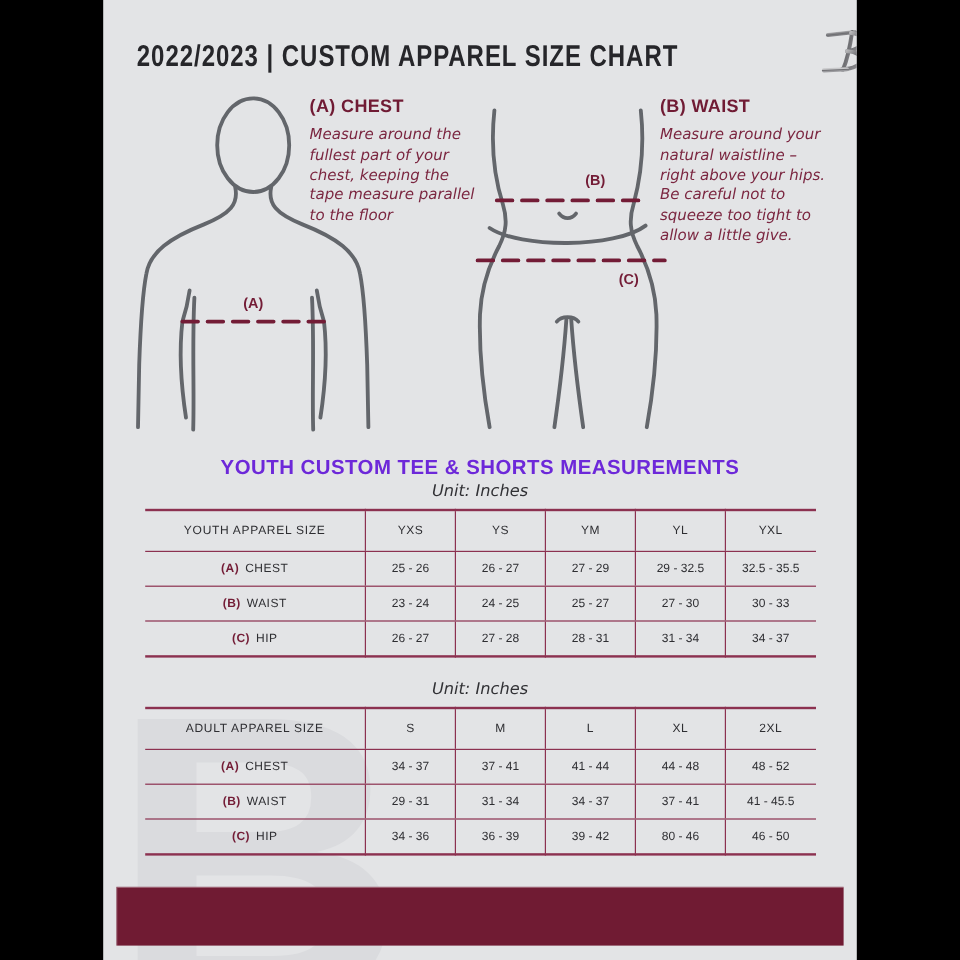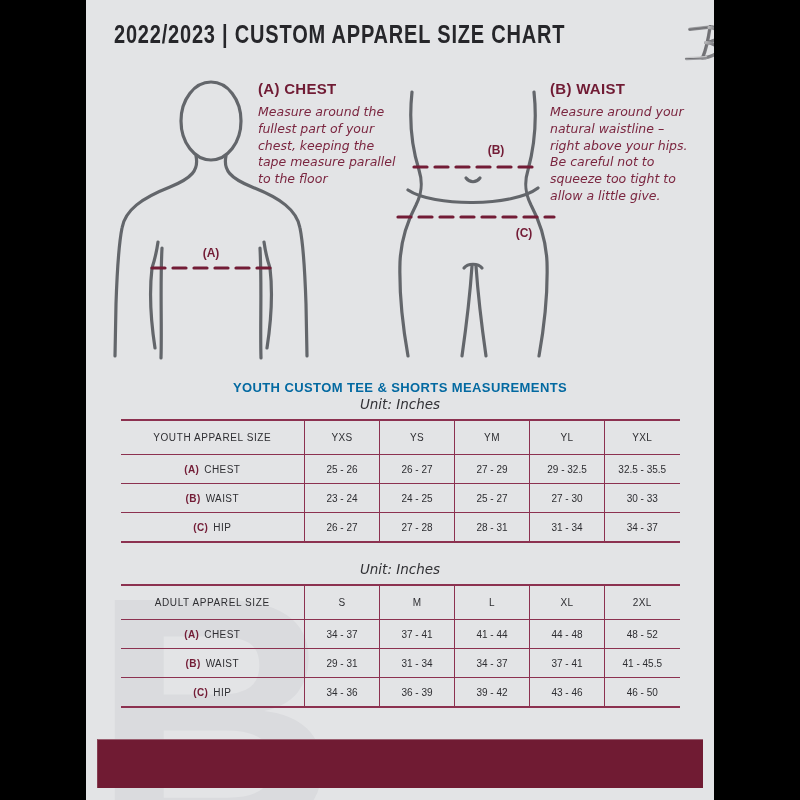--- a/index.html
+++ b/index.html
@@ -5,21 +5,21 @@
   html,body{margin:0;padding:0;}
   body{width:800px;height:800px;background:#000;font-family:"Liberation Sans","DejaVu Sans",sans-serif;}
   .canvas{width:800px;height:800px;display:flex;justify-content:center;background:#000;}
   .page{position:relative;width:628px;height:800px;background:#e3e4e6;overflow:hidden;}
 
   
   .watermark{position:absolute;left:6px;bottom:-52px;font-size:340px;font-weight:800;
     color:#dadbde;line-height:.8;z-index:0;letter-spacing:-10px;user-select:none;}
 
   
-  .header{position:relative;z-index:1;display:flex;justify-content:space-between;align-items:flex-start;
+  .header{position:relative;z-index:1;display:flex;justify-content:space-between;align-items:flex-end;
     padding:20px 24px 0 28px;}
   .doc-title{display:inline-block;transform:scaleX(.8);transform-origin:left center;
     font-size:25px;font-weight:800;letter-spacing:1px;color:#26262a;white-space:nowrap;}
   .brand{display:flex;align-items:center;gap:8px;}
 
   
   .diagram{position:relative;z-index:1;height:292px;margin-top:16px;}
   .fig{position:absolute;}
   .instr{position:absolute;}
   .instr h3{margin:0 0 7px 0;font-size:15px;font-weight:800;color:#701b34;letter-spacing:.3px;}
@@ -31,21 +31,21 @@
   .fig-upper{left:26px;top:-2px;}
   .fig-lower{left:302px;top:12px;}
   .fig path,.fig ellipse{fill:none;stroke:#63666b;stroke-width:3.2;stroke-linecap:round;}
   .fig .dash{stroke:#731c36;stroke-width:3.2;stroke-dasharray:13 8;}
   .fig text{font-family:"Liberation Sans",sans-serif;font-size:12px;font-weight:800;fill:#731c36;}
 
   
   .section{position:relative;z-index:1;text-align:center;}
   .section.youth{margin-top:10px;}
   .section.adult{margin-top:18px;}
-  .sec-title{font-size:13px;font-weight:800;color:#0369a1;letter-spacing:.4px;margin:0;}
+  .sec-title{font-size:17px;font-weight:800;color:#6d28d9;letter-spacing:.4px;margin:0;}
   .sec-unit{font-size:13.5px;font-style:italic;color:#313135;margin:1px 0 7px 0;
     font-family:"DejaVu Sans","Liberation Sans",sans-serif;}
   table.size{border-collapse:collapse;table-layout:fixed;width:559px;margin:0 auto;
     border-top:2.5px solid #8c3150;border-bottom:2px solid #8c3150;}
   table.size col.lbl{width:184px;}
   table.size col.val{width:75px;}
   table.size th,table.size td{border-bottom:1.5px solid #8c3150;padding:0;font-weight:normal;
     color:#2e2e32;font-size:10px;text-align:center;vertical-align:middle;}
   table.size td:not(:first-child),table.size th:not(:first-child){border-left:1.5px solid #8c3150;}
   table.size tr.hdr th{height:33px;}
@@ -234,21 +234,21 @@
           <td>37 - 41</td>
           <td>41 - 45.5</td>
         </tr>
         <tr class="datarow">
           <td class="rowlabel">
             <span class="pfx">(C)</span><span>HIP</span>
           </td>
           <td>34 - 36</td>
           <td>36 - 39</td>
           <td>39 - 42</td>
-          <td>43 - 46</td>
+          <td>80 - 46</td>
           <td>46 - 50</td>
         </tr>
       </tbody>
         </table>
     </div>
 
     <div class="footer-bar"></div>
   </div>
 </div>
 

